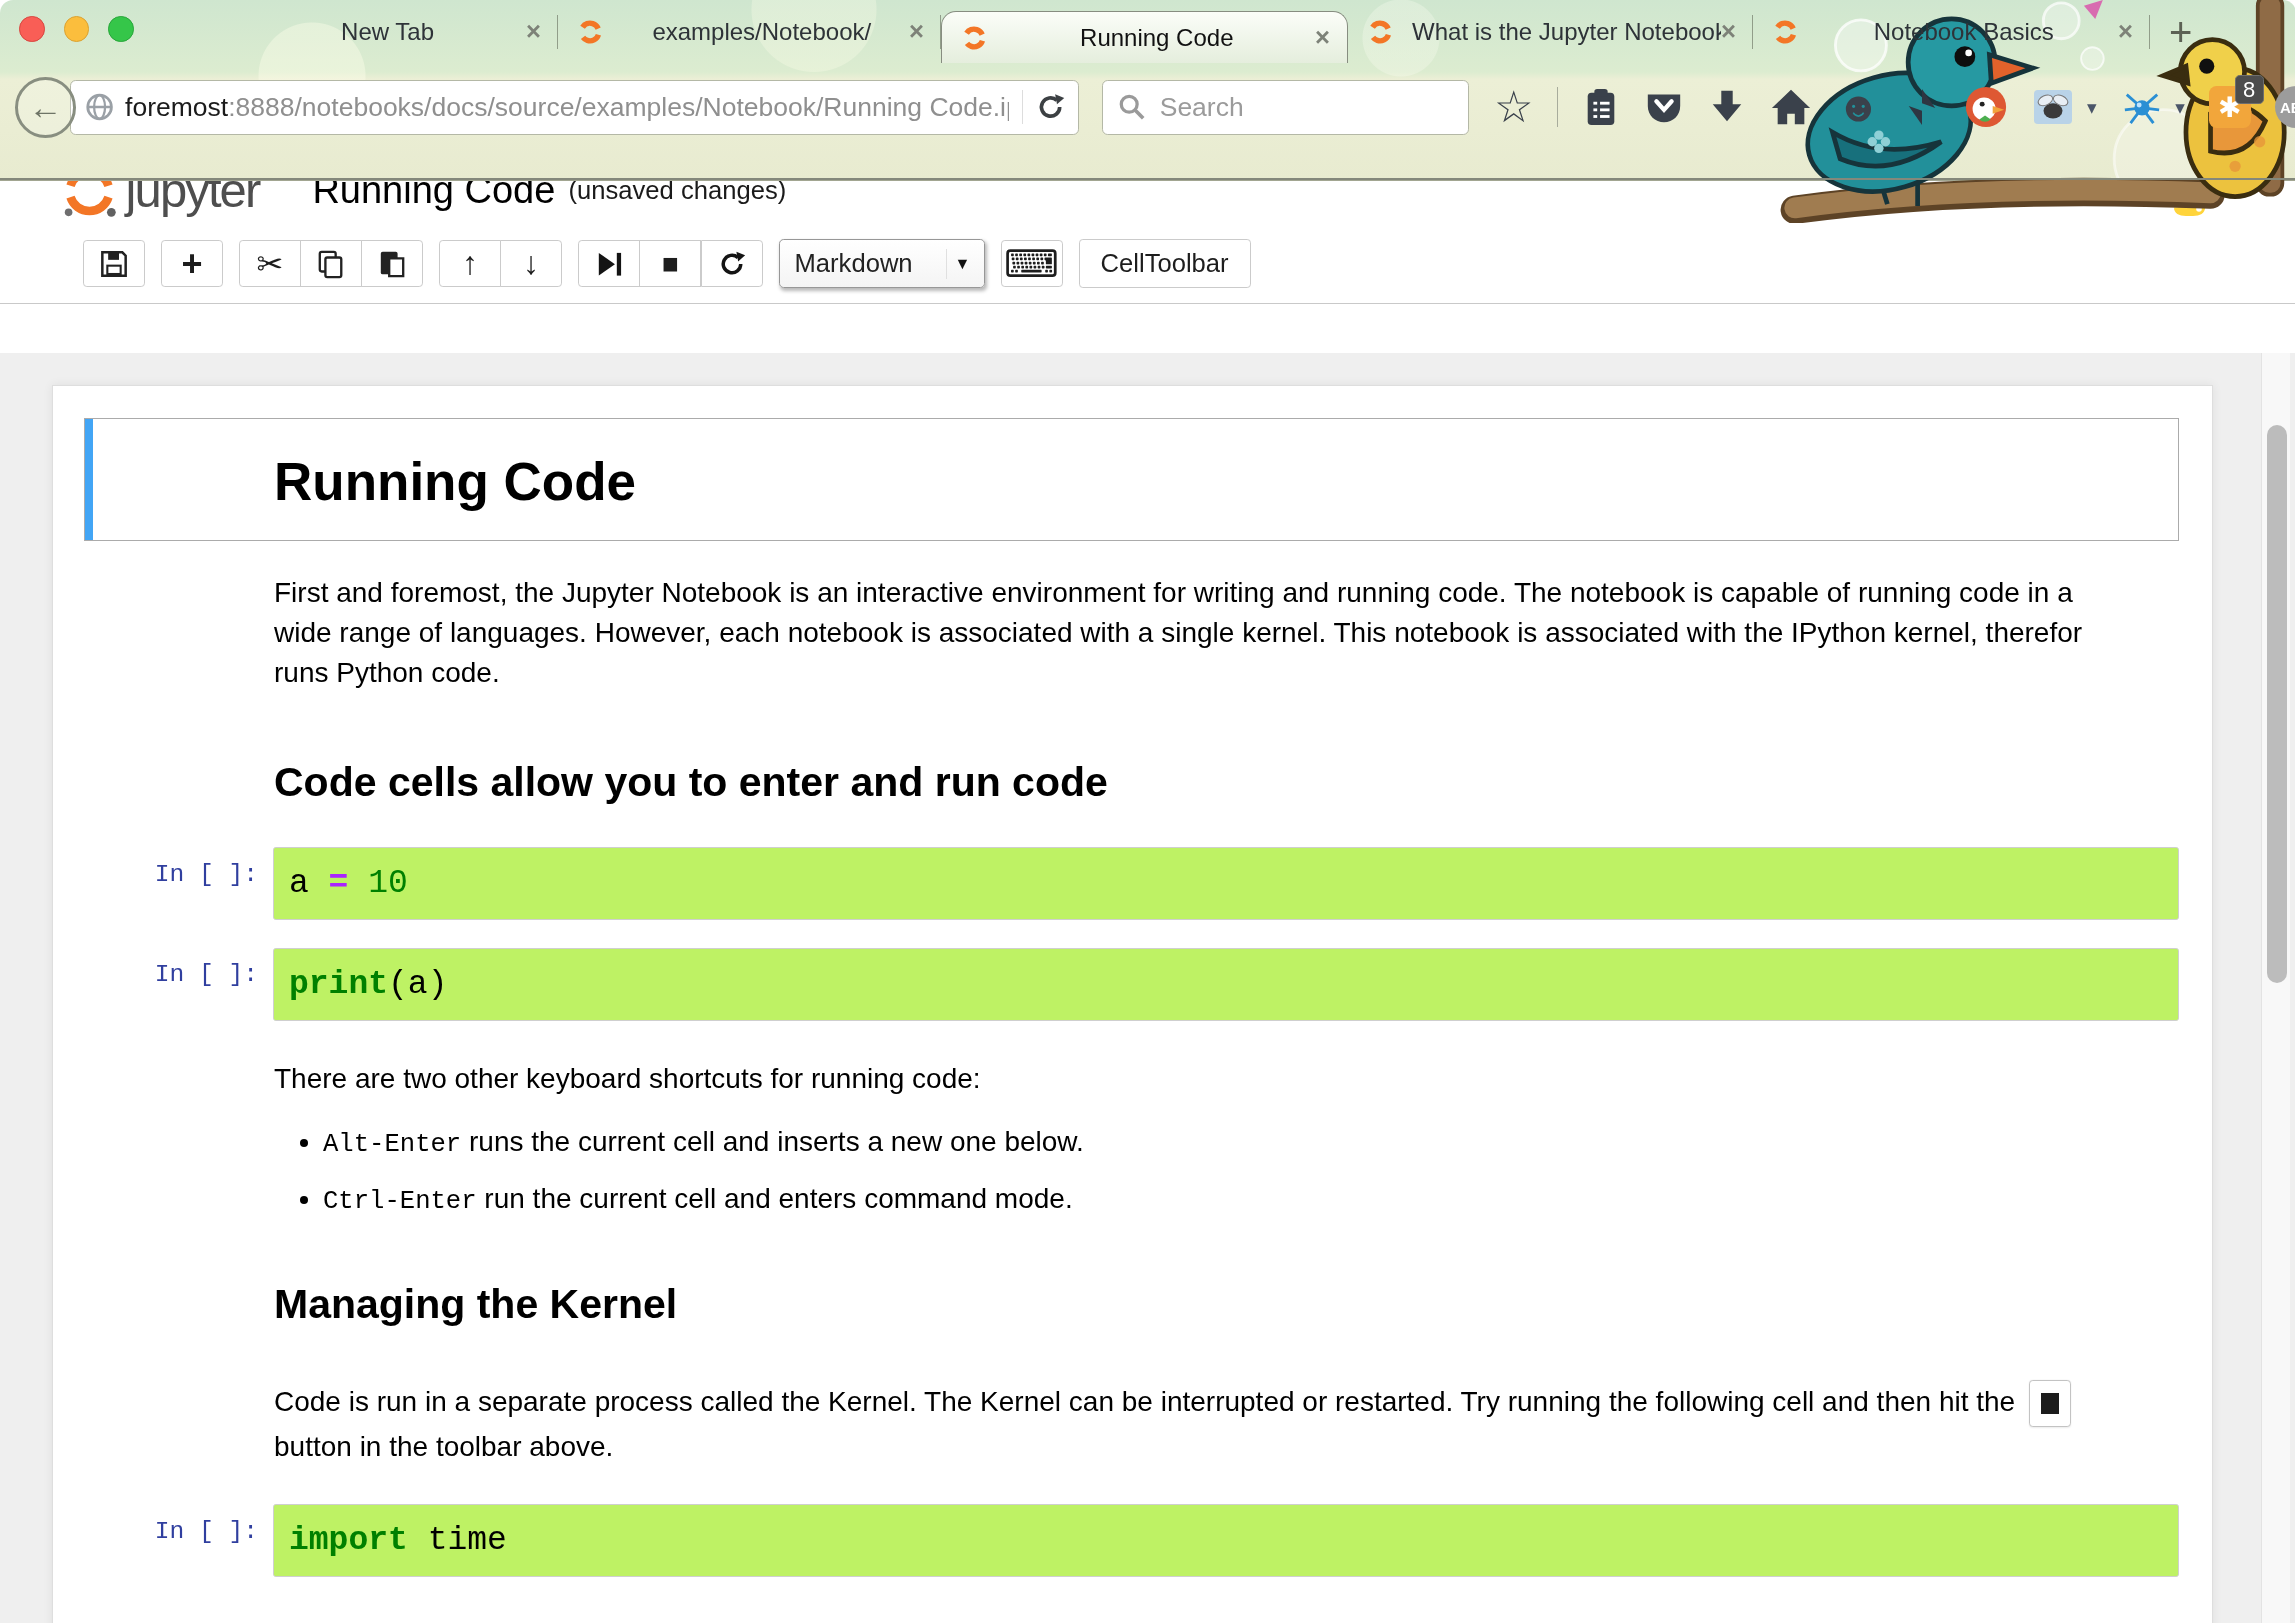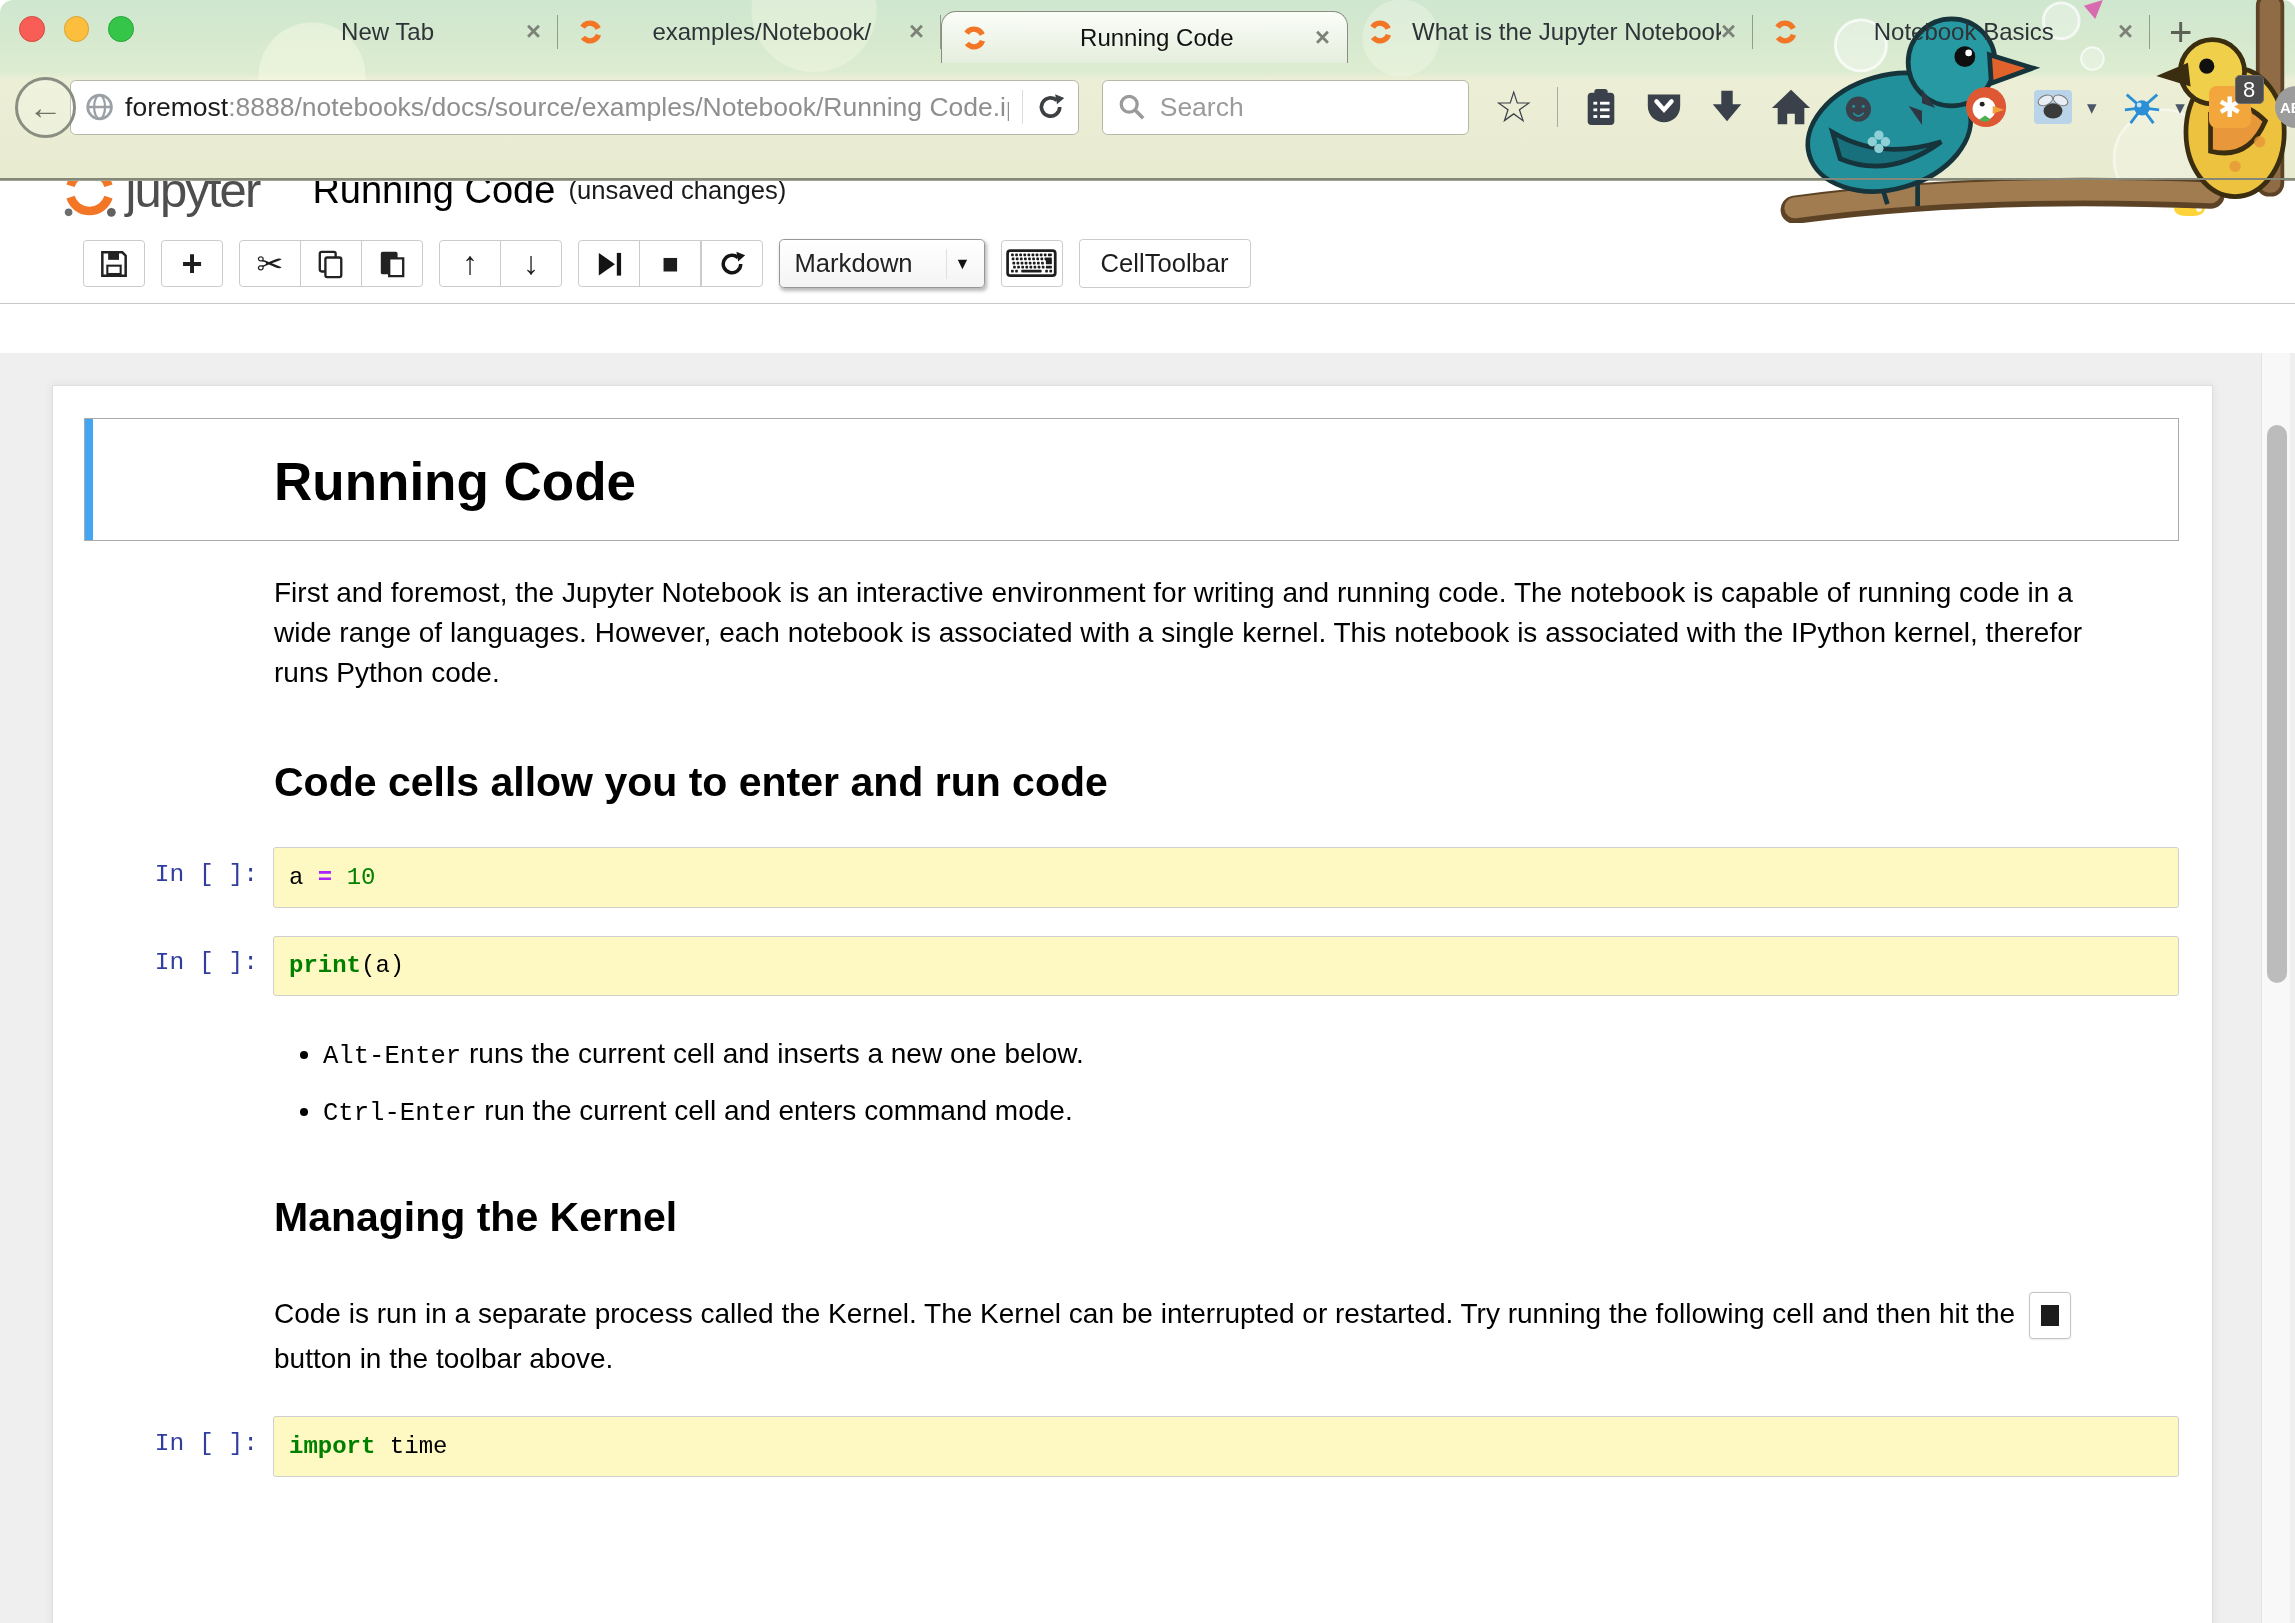--- a/index.html
+++ b/index.html
@@ -110,22 +110,22 @@
   h2.nb-h2 { margin:0; font-size:41px; color:#000; }
   .mono { font-family:"Liberation Mono","DejaVu Sans Mono",monospace; font-size:25.6px; }
   .inline-btn { display:inline-flex; align-items:center; justify-content:center; width:44px; height:51px;
     border:0.9px solid #c3c3c3; border-radius:3.8px; background:#fff; vertical-align:middle; margin:0 5.7px;
     box-shadow:0 0.9px 1.9px rgba(0,0,0,.08); }
   .stop-sq { width:18px; height:21px; background:#1c1c1c; }
 
   .code-row { display:flex; margin:0 33px 0 31px; align-items:flex-start; }
   .prompt { width:189px; flex:none; text-align:right; padding:13.2px 15px 0 0;
     font-family:"Liberation Mono","DejaVu Sans Mono",monospace; font-size:24.6px; color:#303f9f; white-space:pre; }
-  .cinput { flex:1; border:0.9px solid #cfcfcf; background:#fef9c3; border-radius:2.8px; padding:12.3px 15px;
-    font-family:"Liberation Mono","DejaVu Sans Mono",monospace; font-size:24px; line-height:1.4; color:#000; white-space:pre; }
+  .cinput { flex:1; border:0.9px solid #cfcfcf; background:#bef264; border-radius:2.8px; padding:12.3px 15px;
+    font-family:"Liberation Mono","DejaVu Sans Mono",monospace; font-size:33px; line-height:1.4; color:#000; white-space:pre; }
   .tok-kw { color:#008000; font-weight:bold; }
   .tok-num { color:#008000; }
   .tok-op { color:#aa22ff; font-weight:bold; }
 
   ul.nb-ul { margin:23px 0 0; padding-left:49px; }
   ul.nb-ul li { margin:16px 0; }
 
   svg { display:block; }
 </style>
 </head>
@@ -417,20 +417,21 @@
         <div class="prompt">In [ ]:</div>
         <div class="cinput"><span>a </span><span class="tok-op">= </span><span class="tok-num">10</span></div>
       </div>
 
       <div class="code-row" style="margin-top:28px">
         <div class="prompt">In [ ]:</div>
         <div class="cinput"><span class="tok-kw">print</span><span>(a)</span></div>
       </div>
 
       <div class="md" style="margin-top:38px">
+        <span>There are two other keyboard shortcuts for running code:</span>
         <ul class="nb-ul">
           <li><span class="mono">Alt-Enter</span><span> runs the current cell and inserts a new one below.</span></li>
           <li><span class="mono">Ctrl-Enter</span><span> run the current cell and enters command mode.</span></li>
         </ul>
       </div>
 
       <div class="md" style="margin-top:55px">
         <h2 class="nb-h2">Managing the Kernel</h2>
       </div>
 

